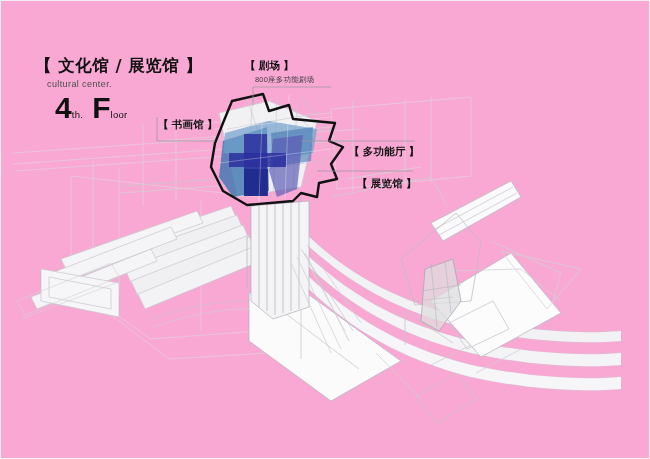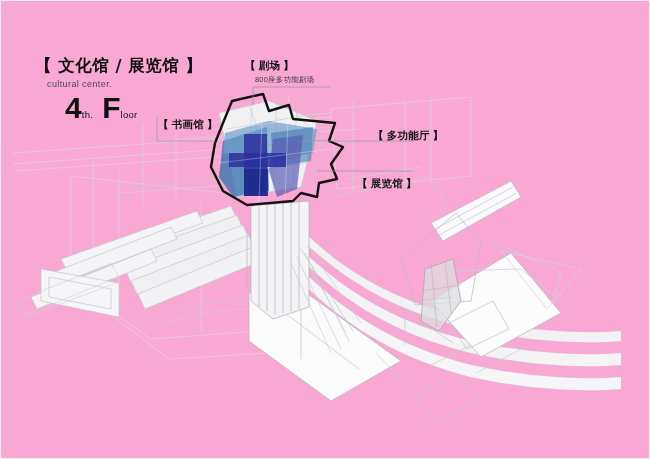--- a/index.html
+++ b/index.html
@@ -45,21 +45,21 @@
   .title-sub {
     font-size: 9px;
     color: #4a4a4a;
     margin-top: 4px;
     margin-left: 12px;
     letter-spacing: 0.4px;
     white-space: nowrap;
   }
   .floor-line {
     margin-top: 4px;
-    margin-left: 30px;
+    margin-left: 20px;
     white-space: nowrap;
     color: #111111;
   }
   .floor-big {
     font-size: 30px;
     font-weight: bold;
     letter-spacing: 0px;
     line-height: 1;
   }
   .floor-small {
@@ -84,21 +84,21 @@
     white-space: nowrap;
     color: #3d3d3d;
     font-family: "Liberation Sans", "DejaVu Sans", sans-serif;
     font-weight: normal;
     font-size: 7.5px;
     letter-spacing: 0.2px;
   }
   .c-theater   { left: 244px; top: 58px; }
   .c-theater-s { left: 254px; top: 74px; }
   .c-calligraphy { left: 157px; top: 117px; }
-  .c-multi     { left: 348px; top: 128px; margin-left: 24px; }
+  .c-multi     { left: 348px; top: 144px; }
   .c-exhibit   { left: 356px; top: 176px; }
 </style>
 </head>
 <body>
 
 <div id="page">
 
   <svg id="drawing" viewBox="0 0 650 459">
 
     <defs>

